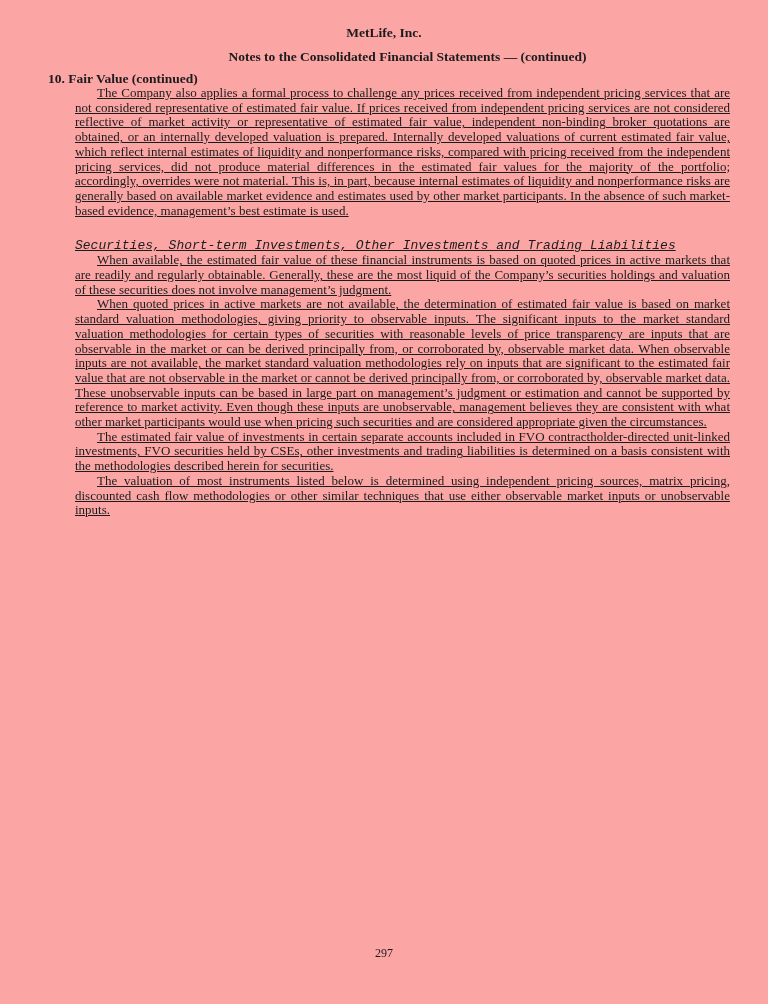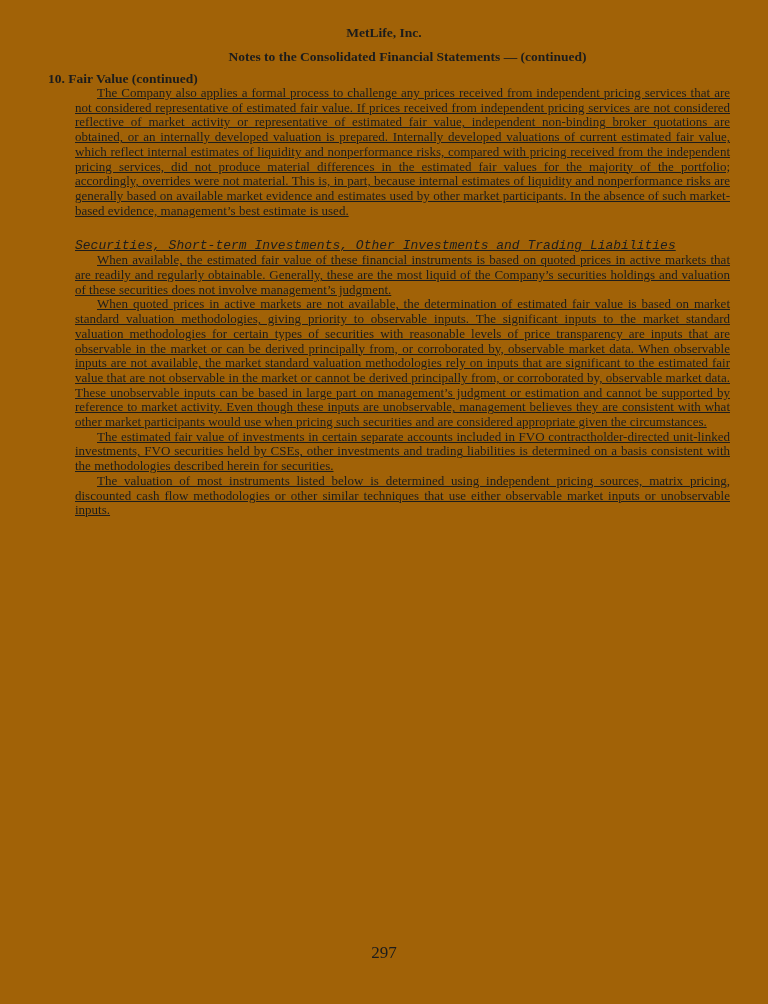--- a/index.html
+++ b/index.html
@@ -4,21 +4,21 @@
 <style>
   html, body {
     margin: 0;
     padding: 0;
     background: #ffffff;
   }
   .page {
     position: relative;
     width: 768px;
     height: 1004px;
-    background: #a16207;
+    background: #fca5a5;
     box-sizing: border-box;
     padding: 25px 38px 0 75px;
     font-family: "Liberation Serif", "DejaVu Serif", serif;
     color: #1c1c1c;
     overflow: hidden;
   }
   .doc-header {
     margin-left: -75px;
     margin-right: -38px;
     text-align: center;
@@ -63,21 +63,21 @@
   .para-2 { margin-top: 10px; }
   .para-3 { margin-top: 8px; }
   .para-4 { margin-top: 19px; }
   .para-5 { margin-top: 11px; }
   .page-footer {
     position: absolute;
     left: 0;
     right: 0;
     bottom: 44px;
     text-align: center;
-    font-size: 17px;
+    font-size: 12px;
     line-height: 14px;
   }
 </style>
 </head>
 <body>
 
 <div class="page">
 
   <div class="doc-header">
     <div class="doc-title">MetLife, Inc.</div>

